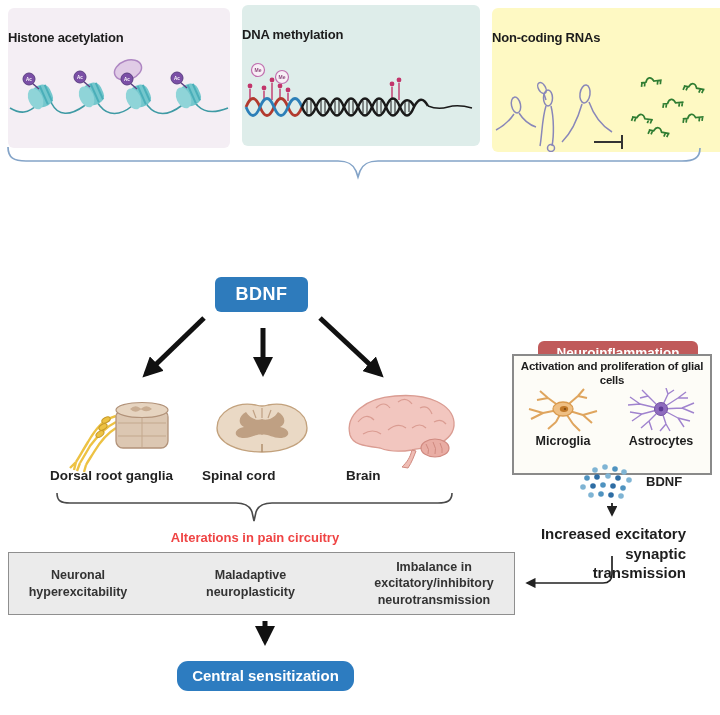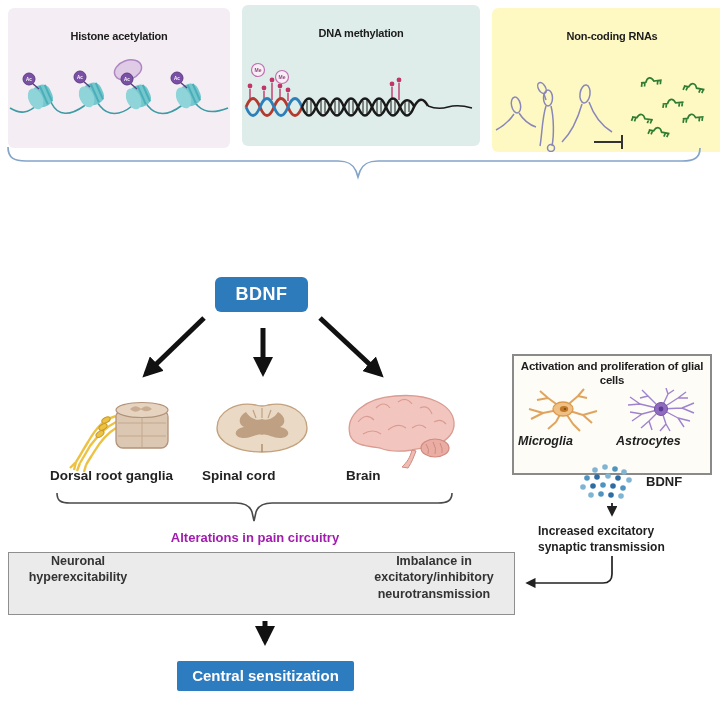--- a/index.html
+++ b/index.html
@@ -1,57 +1,57 @@
 <!DOCTYPE html>
 <html><head>
 <meta charset="utf-8">
 <style>
   html,body{margin:0;padding:0;background:#ffffff;}
   .canvas{
     position:relative;width:720px;height:715px;background:#ffffff;overflow:hidden;
     font-family:"Liberation Sans", sans-serif;color:#2b2b2b;
   }
   .panel{position:absolute;border-radius:6px;}
-  .panel h3{margin:0;padding-top:22px;text-align:center;font-size:11px;font-weight:bold;color:#1c1c1c;letter-spacing:-0.2px;}
+  .panel h3{margin:0;padding-top:22px;text-align:left;font-size:13px;font-weight:bold;color:#1c1c1c;letter-spacing:-0.2px;}
   .panel svg{position:absolute;left:0;}
   .p1{left:8px;top:8px;width:222px;height:140px;background:#F4EEF4;}
   .p2{left:242px;top:5px;width:238px;height:141px;background:#DEEDEA;}
   .p3{left:492px;top:8px;width:240px;height:144px;background:#fef9c3;}
 
   .overlay{position:absolute;left:0;top:0;width:720px;height:715px;pointer-events:none;}
 
   .bluebox{position:absolute;background:#2E7BBC;color:#ffffff;font-weight:bold;text-align:center;}
   .changes{left:207px;top:208px;width:308px;height:31px;line-height:31px;font-size:16px;}
   .changes .gene{font-style:italic;margin:0 2px 0 4px;}
   .bdnfbox{left:215px;top:277px;width:93px;height:35px;line-height:35px;font-size:18px;border-radius:6px;letter-spacing:0.5px;}
-  .centralbox{left:177px;top:661px;width:177px;height:30px;line-height:30px;font-size:15px;border-radius:2px;background:#2D7CC0;}
+  .centralbox{left:177px;top:661px;width:177px;height:30px;line-height:30px;font-size:15px;border-radius:11px;background:#2D7CC0;}
 
   .organ-label{position:absolute;top:468px;text-align:left;font-size:13.5px;font-weight:bold;color:#222;}
   .ol1{left:50px;width:160px;}
   .ol2{left:202px;width:120px;}
   .ol3{left:346px;width:100px;}
 
   .neuro-title{position:absolute;left:538px;top:341px;width:160px;height:24px;line-height:24px;
     background:#C05A5A;color:#fff;font-weight:bold;font-size:13.5px;text-align:center;border-radius:6px;}
   .glialbox{position:absolute;left:512px;top:354px;width:200px;height:121px;background:#FDFCF7;
     border:2px solid #8a8a8a;box-sizing:border-box;}
   .glial-caption{padding:3px 6px 0 6px;text-align:center;font-size:11.5px;font-weight:bold;line-height:1.22;color:#1e1e1e;letter-spacing:-0.2px;}
   .cells-row{display:flex;justify-content:space-around;align-items:flex-end;margin-top:1px;}
-  .cellfig{text-align:left;font-style:italic;}
+  .cellfig{text-align:center;}
   .cellfig .cell-label{font-size:12.5px;font-weight:bold;color:#1e1e1e;margin-top:-2px;}
 
   .bdnf-dots-label{position:absolute;left:646px;top:474px;font-size:13px;font-weight:bold;color:#222;}
-  .transmission{position:absolute;left:538px;top:524px;width:148px;text-align:left;
-    font-size:12px;font-weight:bold;line-height:1.3;color:#1e1e1e;}
+  .transmission{position:absolute;left:538px;top:524px;width:148px;text-align:right;
+    font-size:15px;font-weight:bold;line-height:1.3;color:#1e1e1e;}
 
   .alterations{position:absolute;left:155px;top:530px;width:200px;text-align:center;
-    font-size:13px;font-weight:bold;color:#a21caf;}
+    font-size:13px;font-weight:bold;color:#ef4444;}
 
   .graybox{position:absolute;left:8px;top:552px;width:507px;height:63px;background:#EBEBEB;
-    border:1.5px solid #8F8F8F;box-sizing:border-box;display:flex;align-items:flex-start;justify-content:space-between;padding:0 6px;}
+    border:1.5px solid #8F8F8F;box-sizing:border-box;display:flex;align-items:center;justify-content:space-between;padding:15px 6px;}
   .graybox .item{text-align:center;font-size:12.5px;font-weight:bold;line-height:1.3;color:#333;}
   .gi1{width:126px;} .gi2{width:112px;} .gi3{width:118px;} .gi4{width:148px;}
 
   .dots-svg{position:absolute;left:575px;top:463px;}
   .organs-svg{position:absolute;left:50px;top:390px;}
 </style>
 </head>
 <body>
 
 <div class="canvas">
@@ -281,20 +281,21 @@
         <path d="M362,38 q8,-6 14,0"></path>
         <path d="M384,32 q7,-4 12,2"></path>
       </g>
     </g>
   </svg>
 
   <div class="organ-label ol1">Dorsal root ganglia</div>
   <div class="organ-label ol2">Spinal cord</div>
   <div class="organ-label ol3">Brain</div>
 
+  <div class="neuro-title">Neuroinflammation</div>
 
   <div class="glialbox">
     <div class="glial-caption">Activation and proliferation of glial cells</div>
     <div class="cells-row">
       <div class="cellfig">
         <svg width="90" height="44" viewBox="0 0 90 44">
           <g fill="none" stroke="#DFA55E" stroke-width="2">
             <path d="M45,21 L30,10 M30,10 L22,3 M30,10 L19,12"></path>
             <path d="M45,21 L60,8 M60,8 L66,1 M60,8 L69,10"></path>
             <path d="M45,21 L25,25 M25,25 L11,21 M25,25 L13,31"></path>
@@ -350,18 +351,19 @@
       <circle cx="46" cy="33" r="2.8" fill="#7FB4D4"></circle>
   </svg>
   <div class="bdnf-dots-label">BDNF</div>
 
   <div class="transmission">Increased excitatory synaptic transmission</div>
 
   <div class="alterations">Alterations in pain circuitry</div>
 
   <div class="graybox">
     <div class="item gi1">Neuronal hyperexcitability</div>
+    <div class="item gi3">Maladaptive neuroplasticity</div>
     <div class="item gi4">Imbalance in excitatory/inhibitory neurotransmission</div>
   </div>
 
   <div class="bluebox centralbox">Central sensitization</div>
 
 </div>
 
 </body></html>

